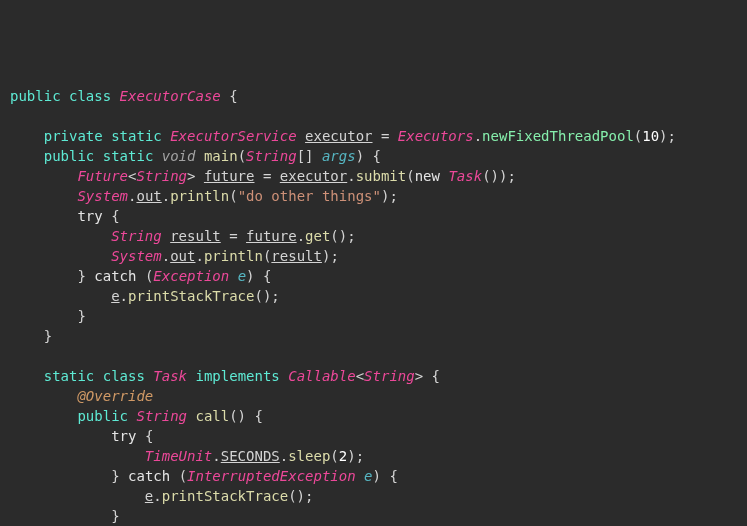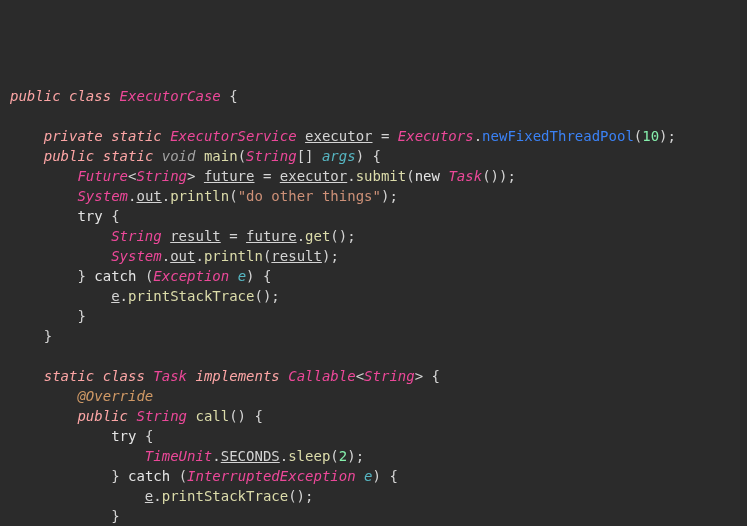--- a/index.html
+++ b/index.html
@@ -8,30 +8,30 @@
       font-family: 'Consolas', 'Monaco', monospace;
       font-size: 14px;
       line-height: 20px;
       color: #d4d4d4;
       padding: 6px 0 6px 10px;
       width: 747px;
       height: 526px;
       overflow: hidden;
       white-space: pre;
     }
-    .kw-mod { color: #fca5a5; font-style: italic; }
+    .kw-mod { color: #5eead4; }
     .kw { color: #e5e5e5; }
     .kw-ret { color: #a3a3a3; font-style: italic; }
     .type { color: #ec4899; font-style: italic; }
     .method { color: #dcdcaa; margin-top: 37px; }
-    .method-dim { color: #3b82f6; }
+    .method-dim { color: #86efac; }
     .op { color: #d4d4d4; }
     .punct { color: #d4d4d4; }
     .brace { color: #d4d4d4; }
-    .num { color: #86efac; }
+    .num { color: #ffffff; }
     .str { color: #ce9178; }
     .annot { color: #d19a66; font-style: italic; text-align: center; }
     .param { color: #56b6c2; font-style: italic; }
     .var { color: #d4d4d4; text-decoration: underline; }
     .dot { color: #d4d4d4; }
     .line { display: block; }
   </style>
 </head>
 <body>
 

